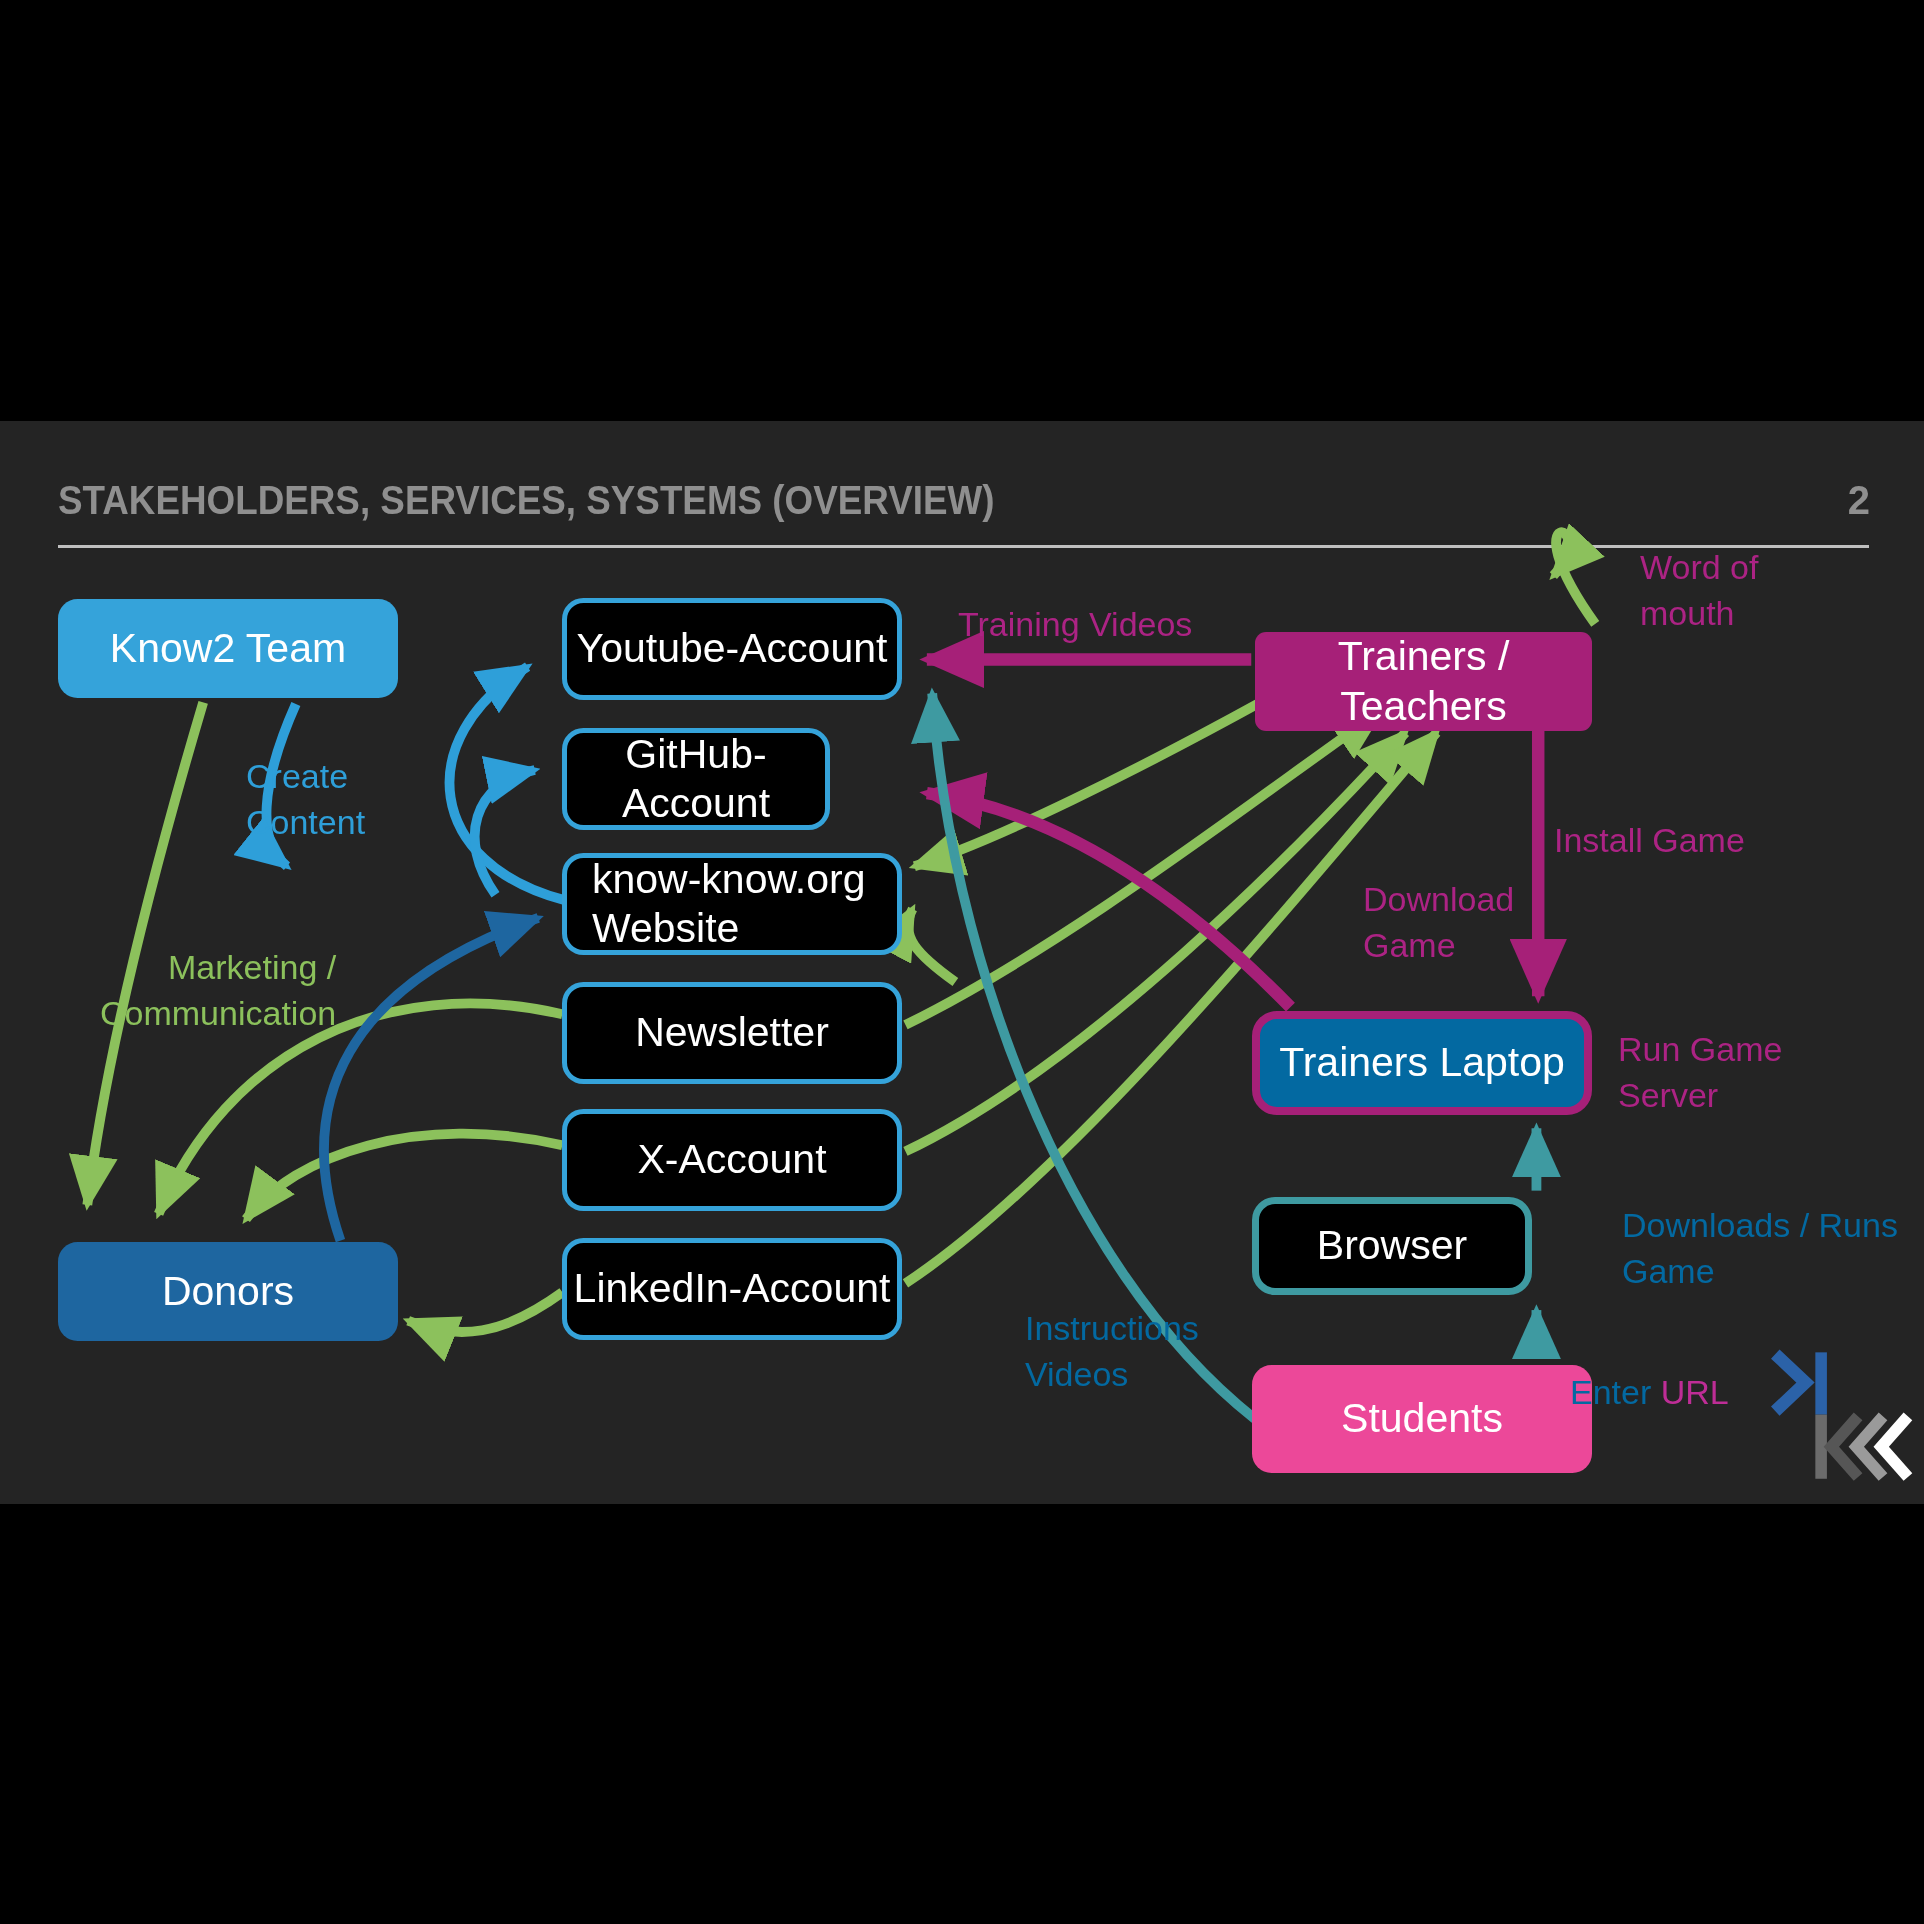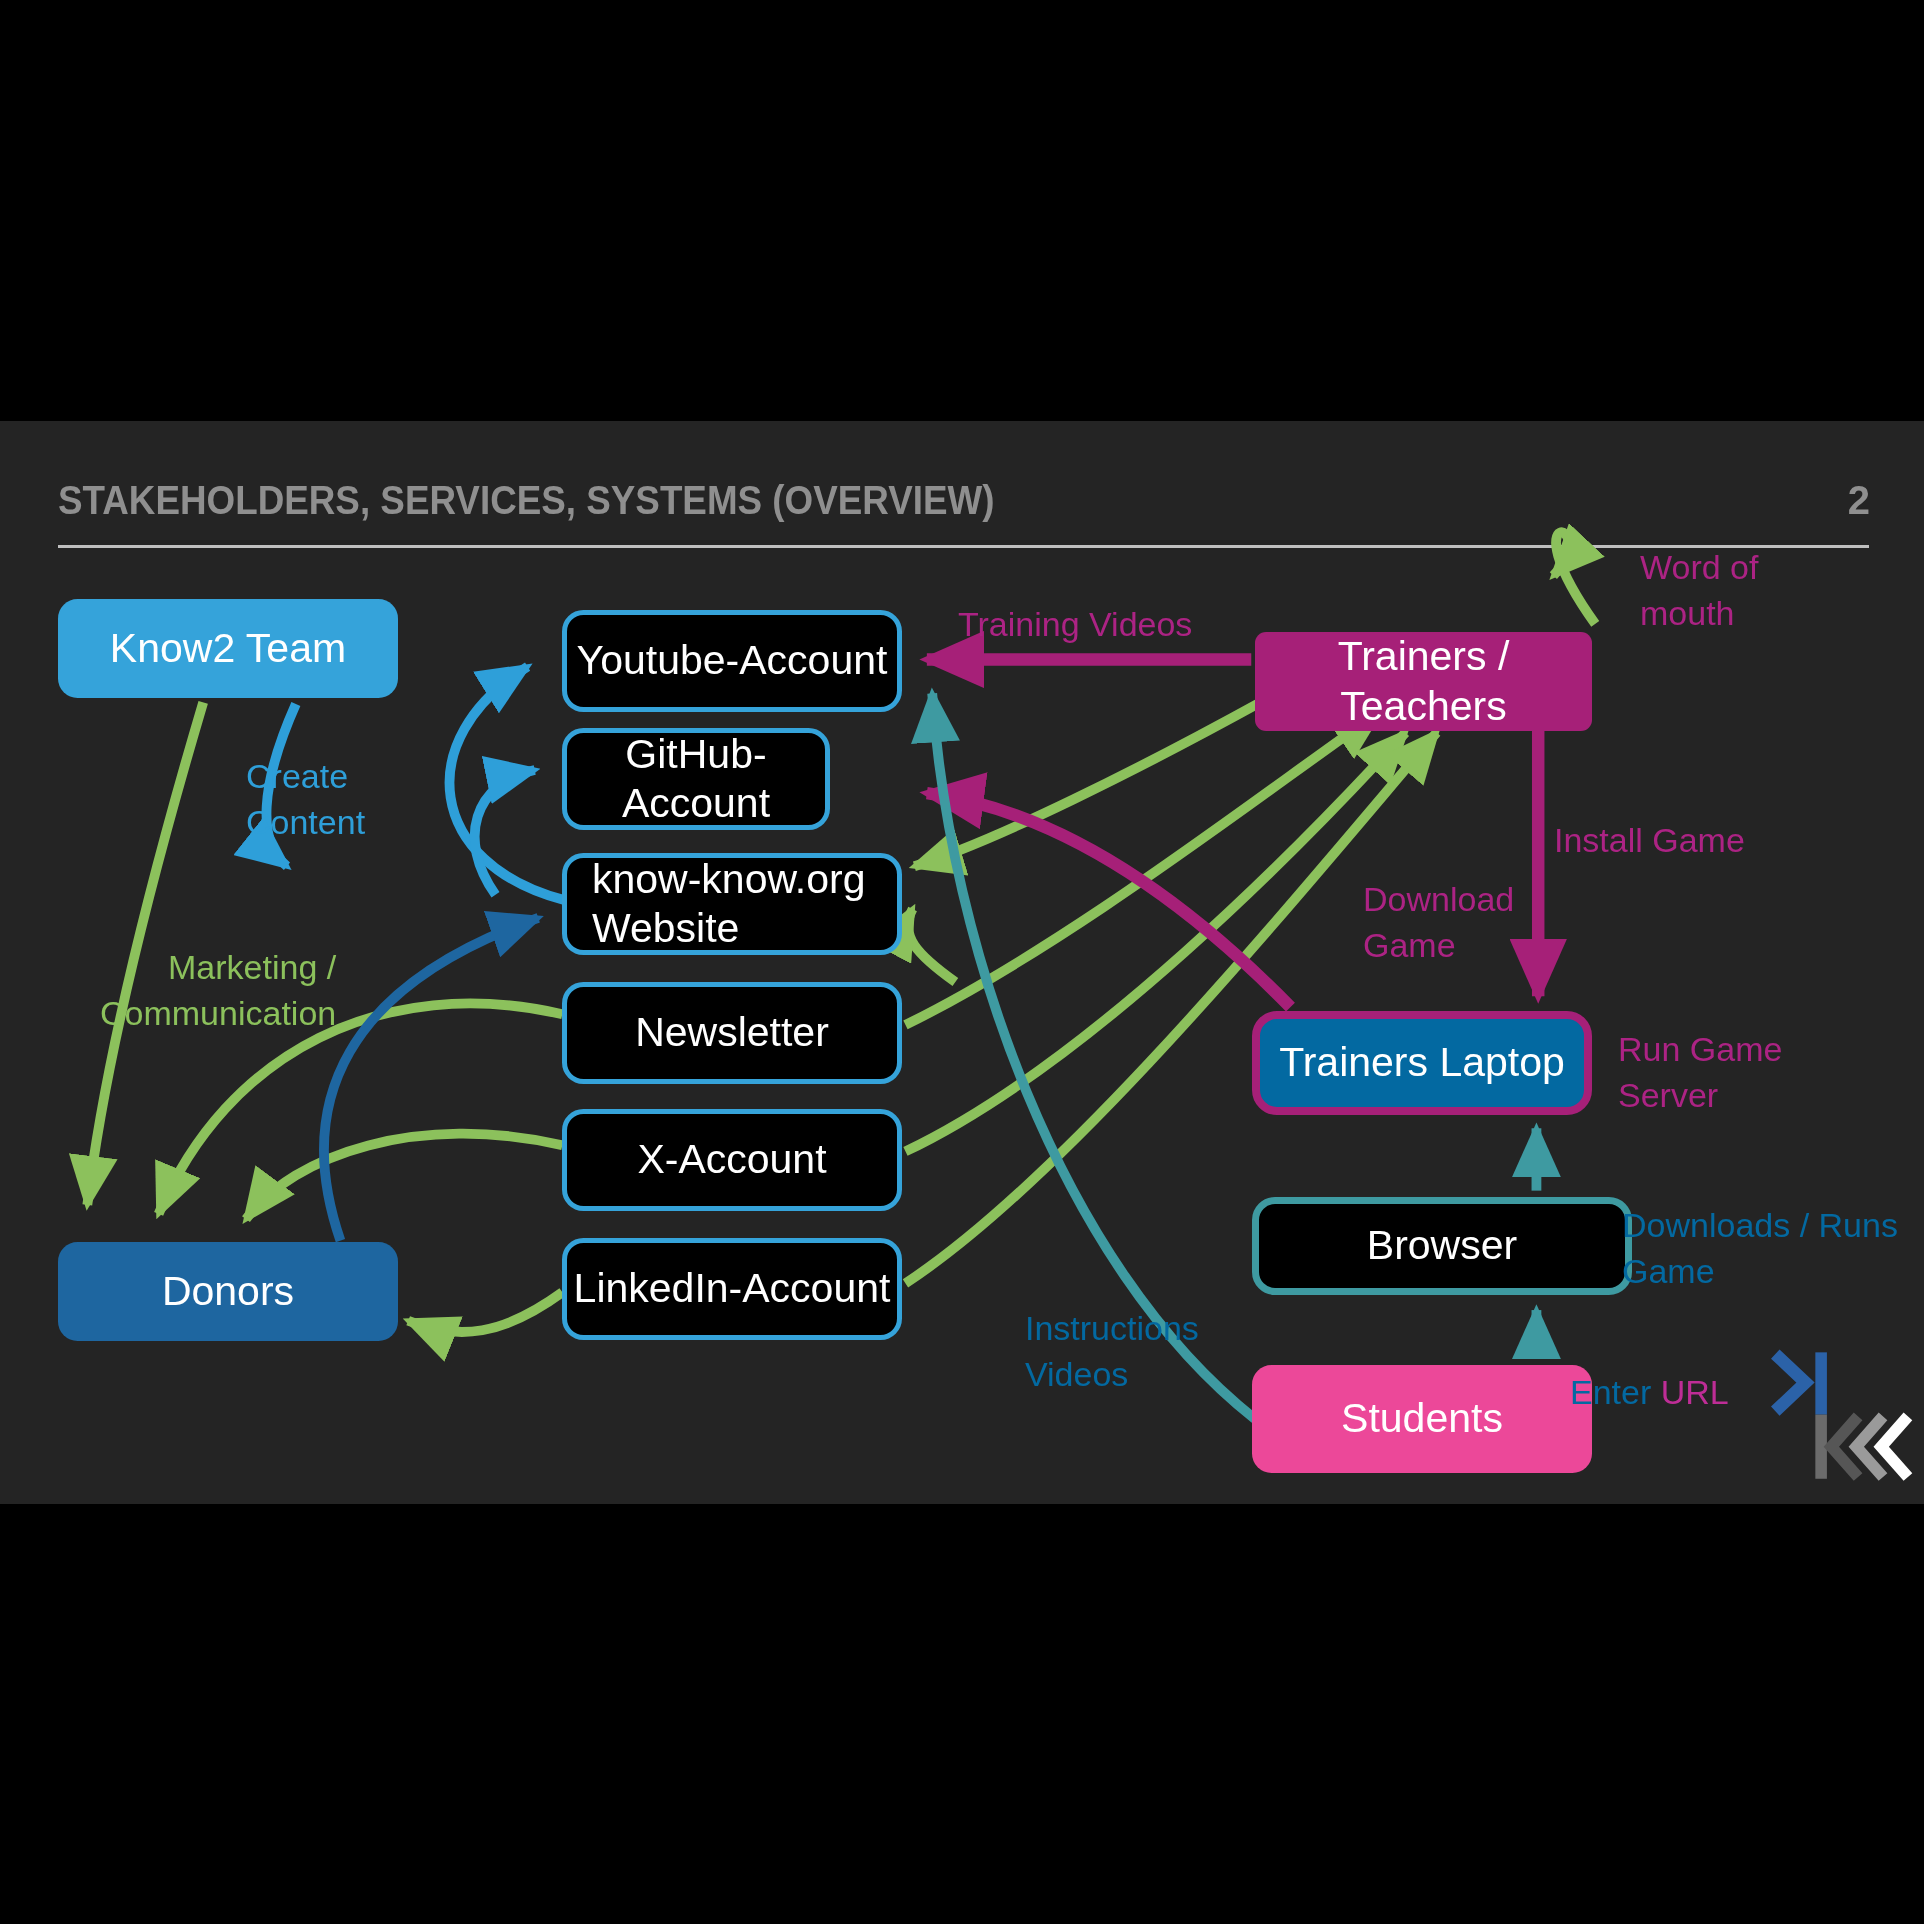--- a/index.html
+++ b/index.html
@@ -113,21 +113,21 @@
     <path d="M 1408,1592 C 1190,1420 1065,1060 1046,778" marker-end="url(#ah-teal)"></path>
     <path d="M 1724,1524 L 1724,1470" marker-end="url(#ah-teal)"></path>
     <path d="M 1724,1336 L 1724,1266" marker-end="url(#ah-teal)"></path>
   </g>
 </svg>
 
 <div class="box" style="left:58px; top:599px; width:340px; height:99px; background:#35A3DA; border-radius:19.6px;">
   <span>Know2 Team</span>
 </div>
 
-<div class="box svc" style="left:562px; top:598px; width:340px; height:102px;margin-top:12px;">
+<div class="box svc" style="left:562px; top:598px; width:340px; height:102px;">
   <span>Youtube-Account</span>
 </div>
 
 <div class="box svc" style="left:562px; top:728px; width:268px; height:102px;">
   <span>GitHub-Account</span>
 </div>
 
 <div class="box svc" style="left:562px; top:853px; width:340px; height:102px; justify-content:flex-start; padding-left:25px; text-align:left;">
   <span>know-know.org
 Website</span>
@@ -150,21 +150,21 @@
 </div>
 
 <div class="box" style="left:1255px; top:632px; width:337px; height:99px; background:#A62078; border-radius:11px;">
   <span>Trainers / Teachers</span>
 </div>
 
 <div class="box" style="left:1252px; top:1011px; width:340px; height:104px; background:#0369a1; border:8px solid #A62078; border-radius:25px;">
   <span>Trainers Laptop</span>
 </div>
 
-<div class="box" style="left:1252px; top:1197px; width:380px; height:98px; background:#000; border:7.1px solid #3E9AA1; border-radius:23px;">
+<div class="box" style="left:1252px; top:1197px; width:280px; height:98px; background:#000; border:7.1px solid #3E9AA1; border-radius:23px;">
   <span>Browser</span>
 </div>
 
 <div class="box" style="left:1252px; top:1365px; width:340px; height:108px; background:#ec4899; border-radius:19.6px;">
   <span>Students</span>
 </div>
 
 <div class="label magenta-t" style="left:941px; top:602px;margin-left:17px;">Training Videos</div>
 
 <div class="label magenta-t" style="left:1640px; top:545px;">Word of

